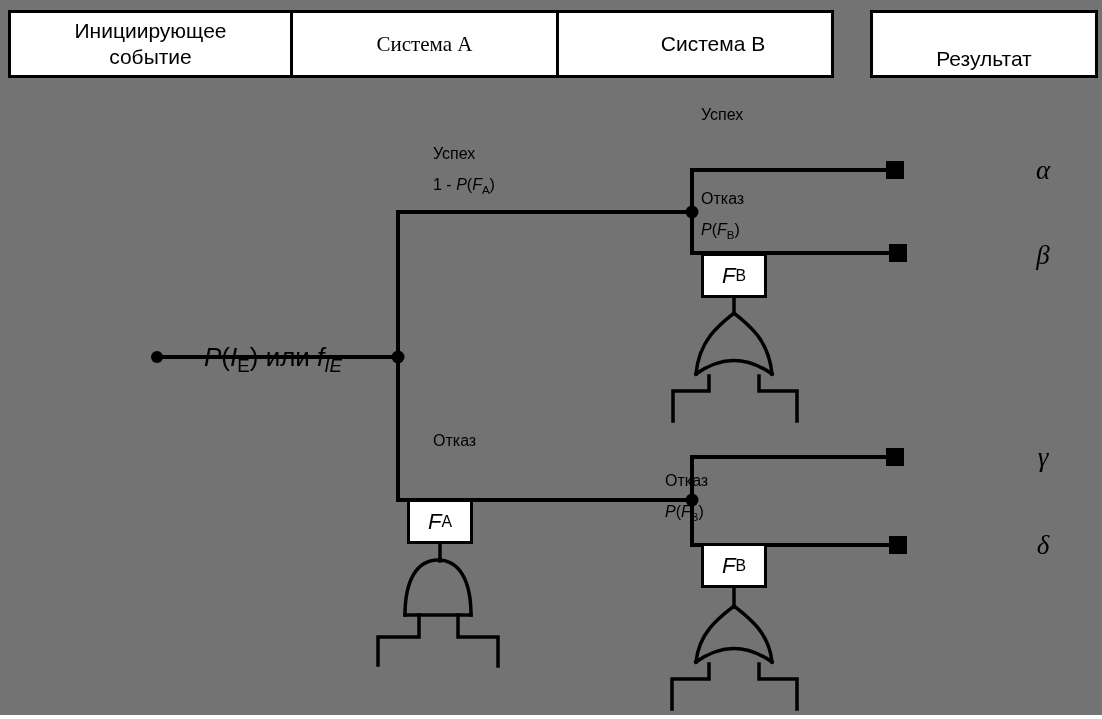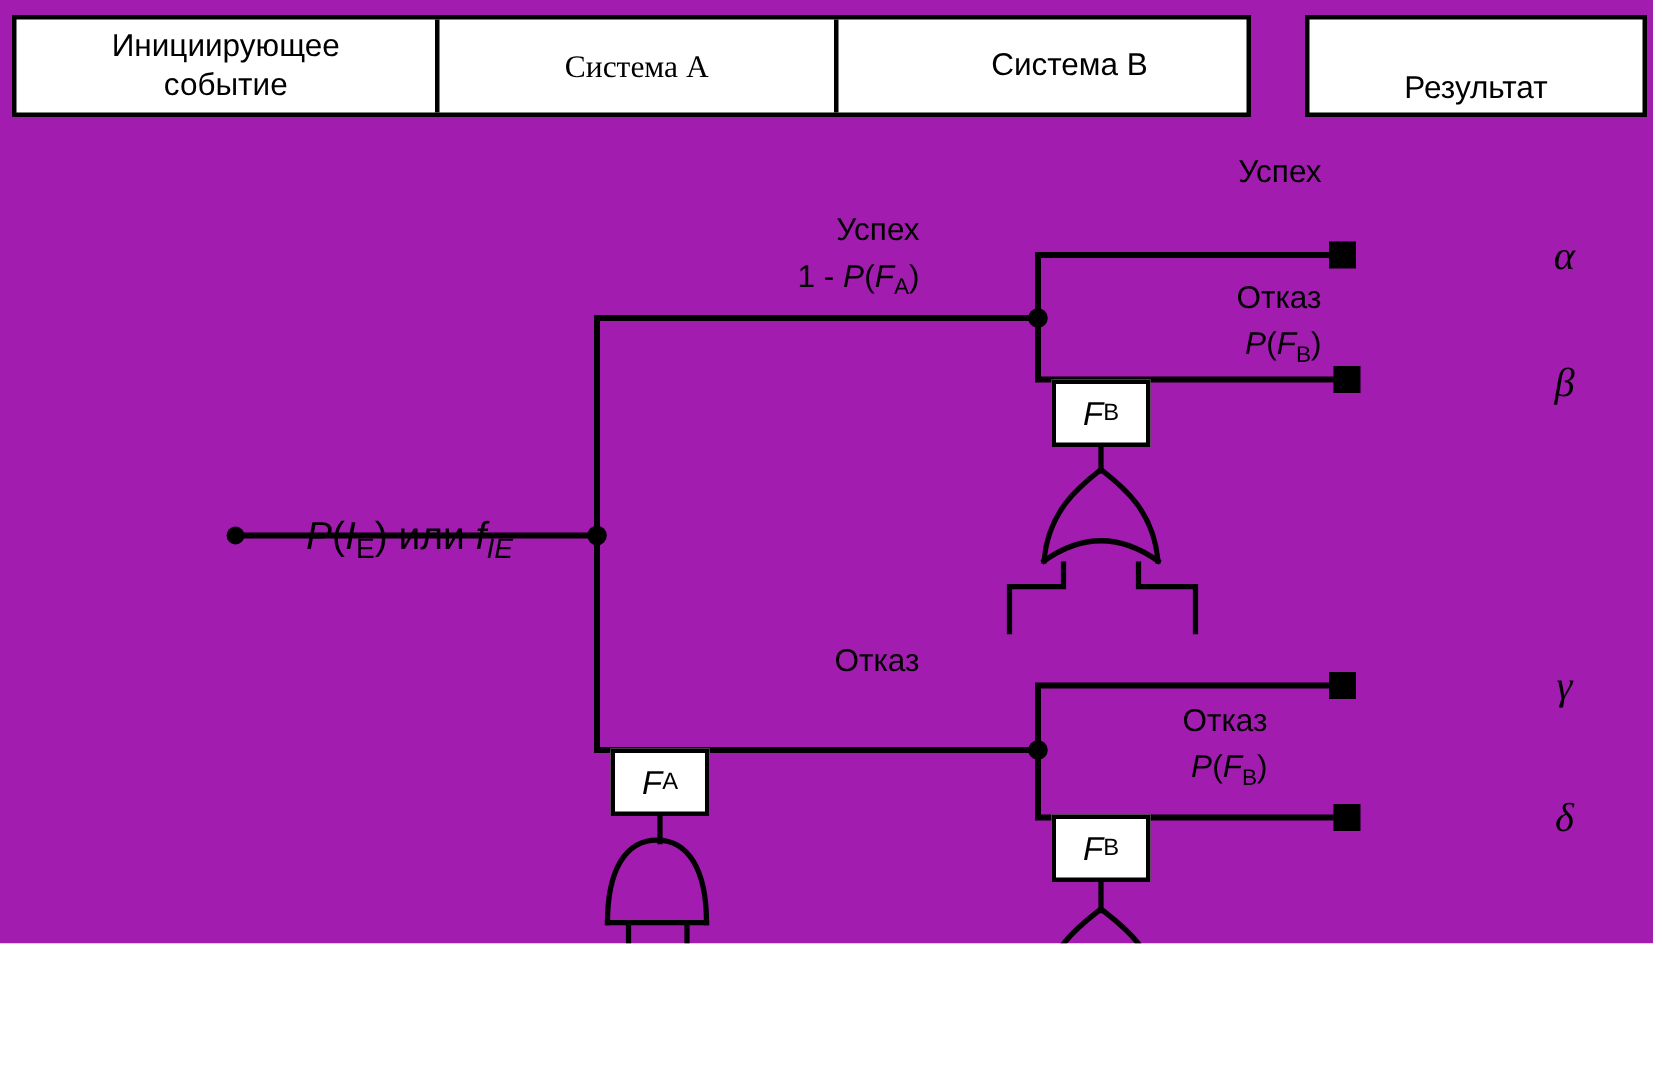--- a/index.html
+++ b/index.html
@@ -3,22 +3,22 @@
 <meta charset="utf-8">
 <style>
   html, body {
     margin: 0;
     padding: 0;
     background: #ffffff;
   }
   #stage {
     position: relative;
     width: 1102px;
-    height: 629px;
-    background: #a21caf;
+    height: 715px;
+    background: #737373;
     font-family: "Liberation Sans", sans-serif;
     color: #000000;
     overflow: hidden;
   }
   
   .hdr-box {
     position: absolute;
     border: 3px solid #000;
     box-sizing: border-box;
     display: flex;
@@ -39,22 +39,22 @@
   #hdr-cell-1 { width: 282px; border-right: 3px solid #000; box-sizing: border-box; }
   #hdr-cell-2 { width: 266px; border-right: 3px solid #000; box-sizing: border-box; font-family: Liberation Serif, serif; }
   #hdr-cell-3 { flex: 1; padding-left: 36px; }
   #hdr-result .hdr-cell { width: 100%; margin-top: 29px; }
   
   #tree-svg { position: absolute; left: 0; top: 0; }
   
   .branch-label {
     position: absolute;
     width: 180px;
-    text-align: right;
-    font-size: 21px;
+    text-align: left;
+    font-size: 16px;
     line-height: 31px;
   }
   #lbl-init {
     position: absolute;
     left: 163px; top: 342px;
     width: 220px;
     text-align: center;
     font-size: 26px;
     line-height: 31px;
   }

